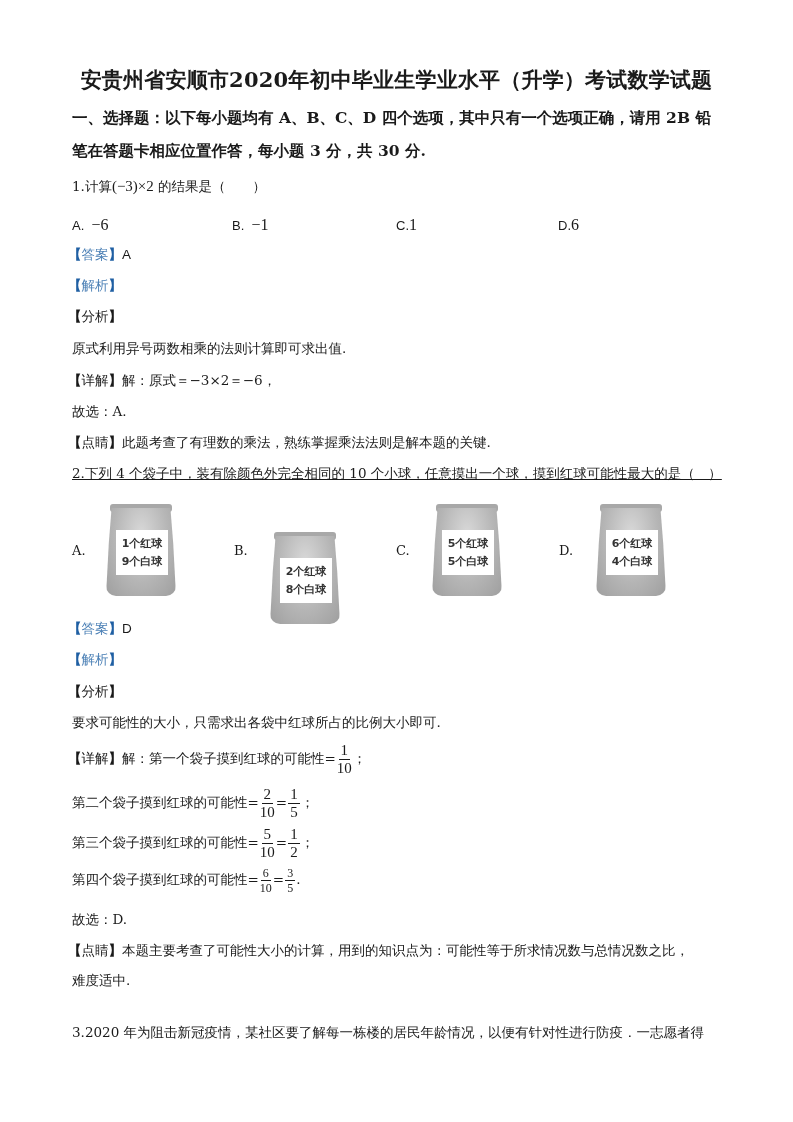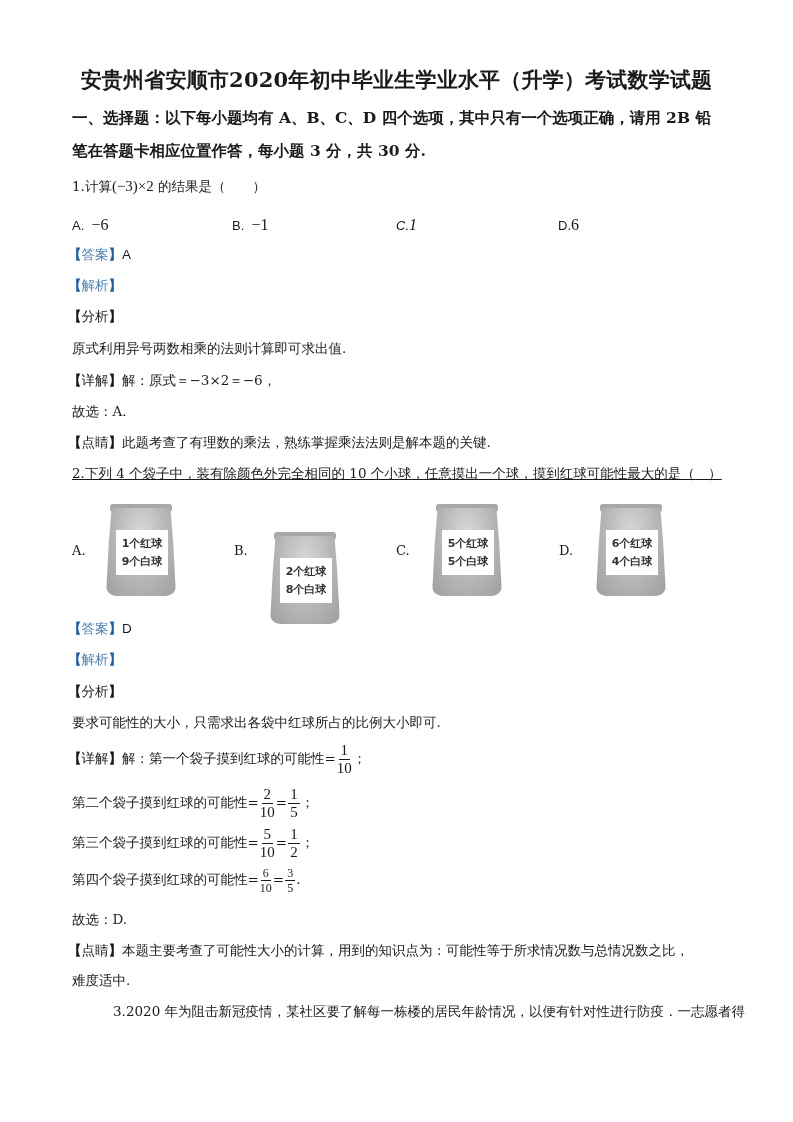--- a/index.html
+++ b/index.html
@@ -34,21 +34,21 @@
 
 <div class="abs sec" style="top:108px;">一、选择题：以下每小题均有 A、B、C、D 四个选项，其中只有一个选项正确，请用 2B 铅</div>
 <div class="abs sec" style="top:141px;">笔在答题卡相应位置作答，每小题 3 分，共 30 分.</div>
 
 <div class="abs p" style="top:178px;">
   <span>1.计算</span><span style="font-family:'Liberation Serif',serif;font-size:15px;">(−3)×2</span><span> 的结果是（　　）</span>
 </div>
 
 <div class="abs opt" style="top:216px; left:72px;"><span>A.</span>&nbsp;&nbsp;<span class="math">−6</span></div>
 <div class="abs opt" style="top:216px; left:232px;"><span>B.</span>&nbsp;&nbsp;<span class="math">−1</span></div>
-<div class="abs opt" style="top:216px; left:396px;font-style:italic;"><span>C.</span><span class="math">1</span></div>
+<div class="abs opt" style="top:216px; left:396px;"><span>C.</span><span class="math">1</span></div>
 <div class="abs opt" style="top:216px; left:558px;"><span>D.</span><span class="math">6</span></div>
 
 <div class="abs p" style="top:246px; left:68px;">
   <span class="tag-blue"><span class="br">【</span><span>答案</span><span class="br">】</span></span><span class="sans">A</span>
 </div>
 <div class="abs p" style="top:277px; left:68px;">
   <span class="tag-blue"><span class="br">【</span><span>解析</span><span class="br">】</span></span>
 </div>
 <div class="abs p" style="top:308px; left:68px;">
   <span class="br-bold">【</span><span>分析</span><span class="br-bold">】</span>
@@ -149,13 +149,13 @@
       <span>5</span>
     </span><span>.</span>
 </div>
 
 <div class="abs p" style="top:911px;">故选：D.</div>
 <div class="abs p" style="top:942px; left:68px;">
   <span class="br-bold">【</span><span>点睛</span><span class="br-bold">】</span><span>本题主要考查了可能性大小的计算，用到的知识点为：可能性等于所求情况数与总情况数之比，</span>
 </div>
 <div class="abs p" style="top:972px;">难度适中.</div>
 
-<div class="abs p" style="top:1003px;margin-left:41px;">3.2020 年为阻击新冠疫情，某社区要了解每一栋楼的居民年龄情况，以便有针对性进行防疫．一志愿者得</div>
+<div class="abs p" style="top:1024px;">3.2020 年为阻击新冠疫情，某社区要了解每一栋楼的居民年龄情况，以便有针对性进行防疫．一志愿者得</div>
 
 </body></html>

